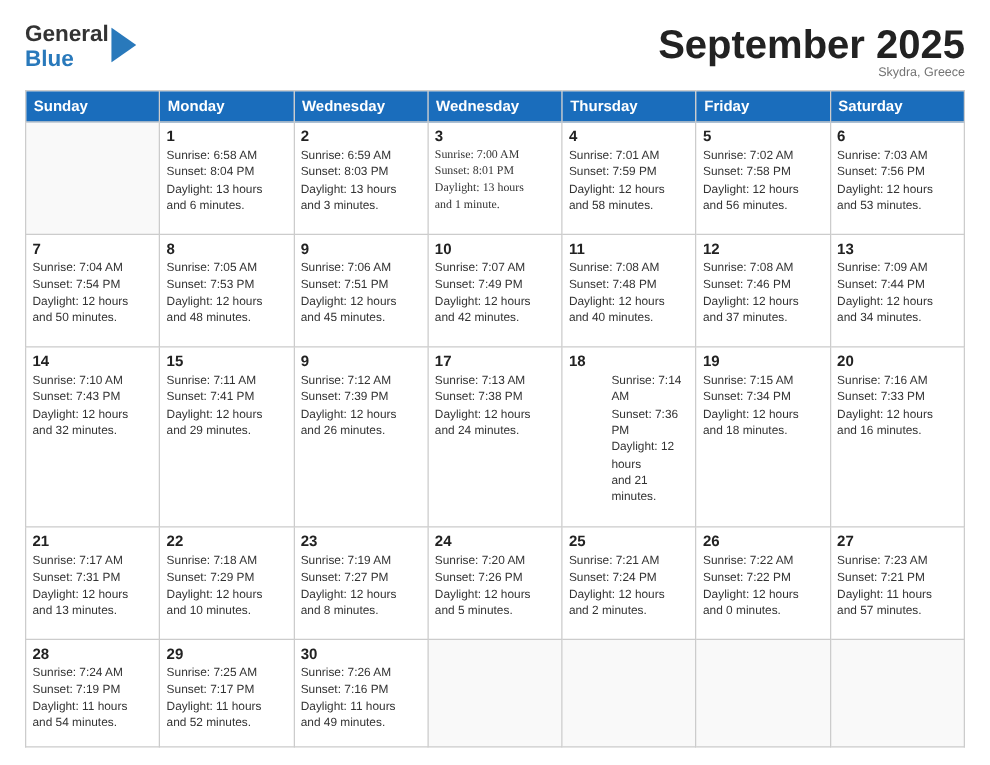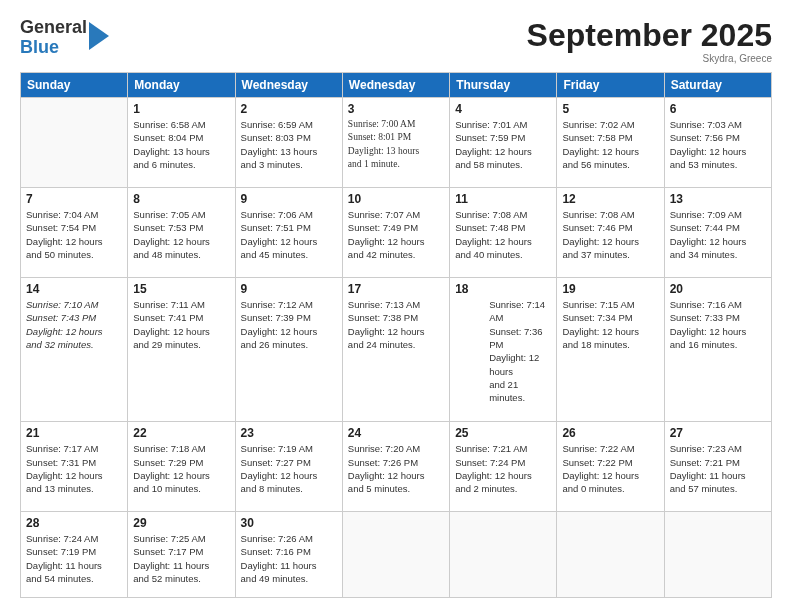--- a/index.html
+++ b/index.html
@@ -229,21 +229,21 @@
             <span class="day-number">13</span>
             <div class="day-info" style="white-space: pre-line;">Sunrise: 7:09 AM
 Sunset: 7:44 PM
 Daylight: 12 hours
 and 34 minutes.</div>
           </td>
         </tr>
         <tr>
           <td>
             <span class="day-number">14</span>
-            <div class="day-info" style="white-space: pre-line; font-style: italic;">Sunrise: 7:10 AM
+            <div class="day-info" style="white-space: pre-line;">Sunrise: 7:10 AM
 Sunset: 7:43 PM
 Daylight: 12 hours
 and 32 minutes.</div>
           </td>
           <td>
             <span class="day-number">15</span>
             <div class="day-info" style="white-space: pre-line;">Sunrise: 7:11 AM
 Sunset: 7:41 PM
 Daylight: 12 hours
 and 29 minutes.</div>

